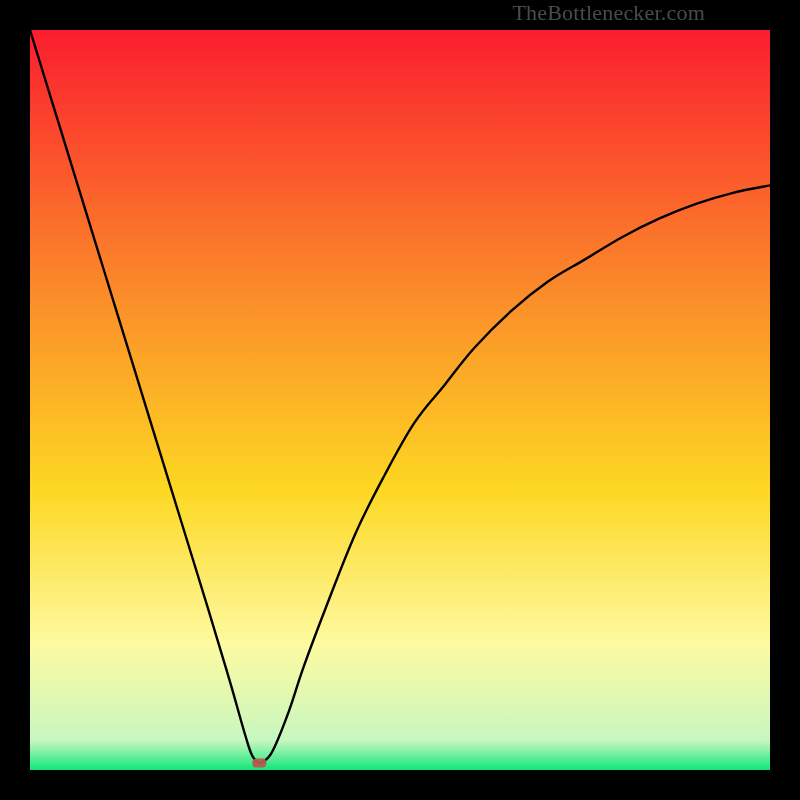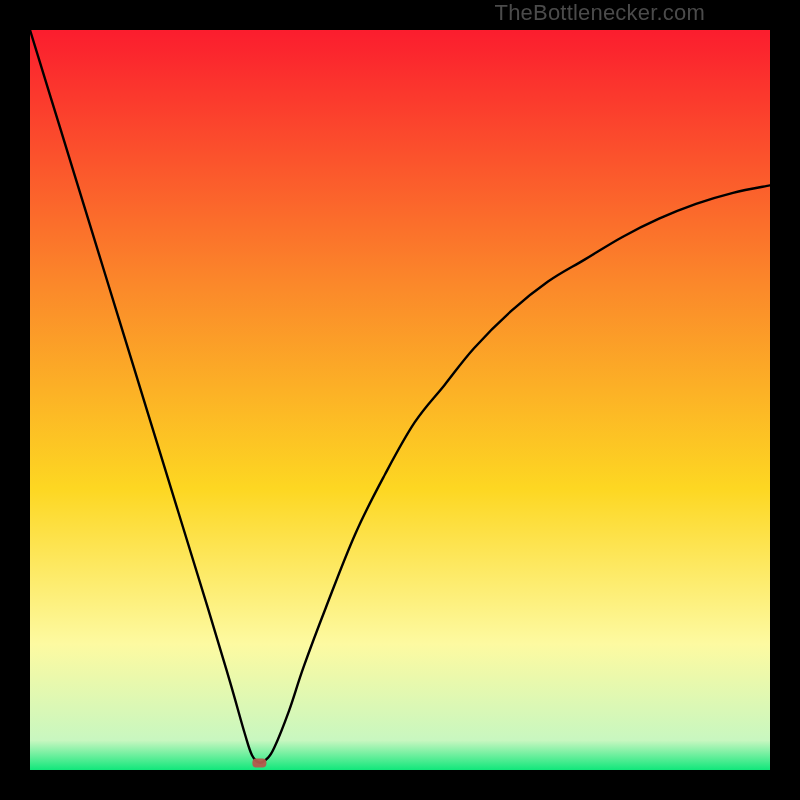--- a/index.html
+++ b/index.html
@@ -9,20 +9,21 @@
     height: 800px;
     overflow: hidden;
     background: #000;
     font-family: Arial, Helvetica, sans-serif;
   }
   .frame {
     position: absolute;
     left: 0; top: 0;
     width: 713px; height: 800px;
     background: #000;
+    font-family: Liberation Serif, serif;
   }
   .watermark {
     position: absolute;
     top: 0;
     right: 8px;
     font-size: 22px;
     font-weight: 500;
     color: #4b4b4b;
     letter-spacing: 0.2px;
     user-select: none;

